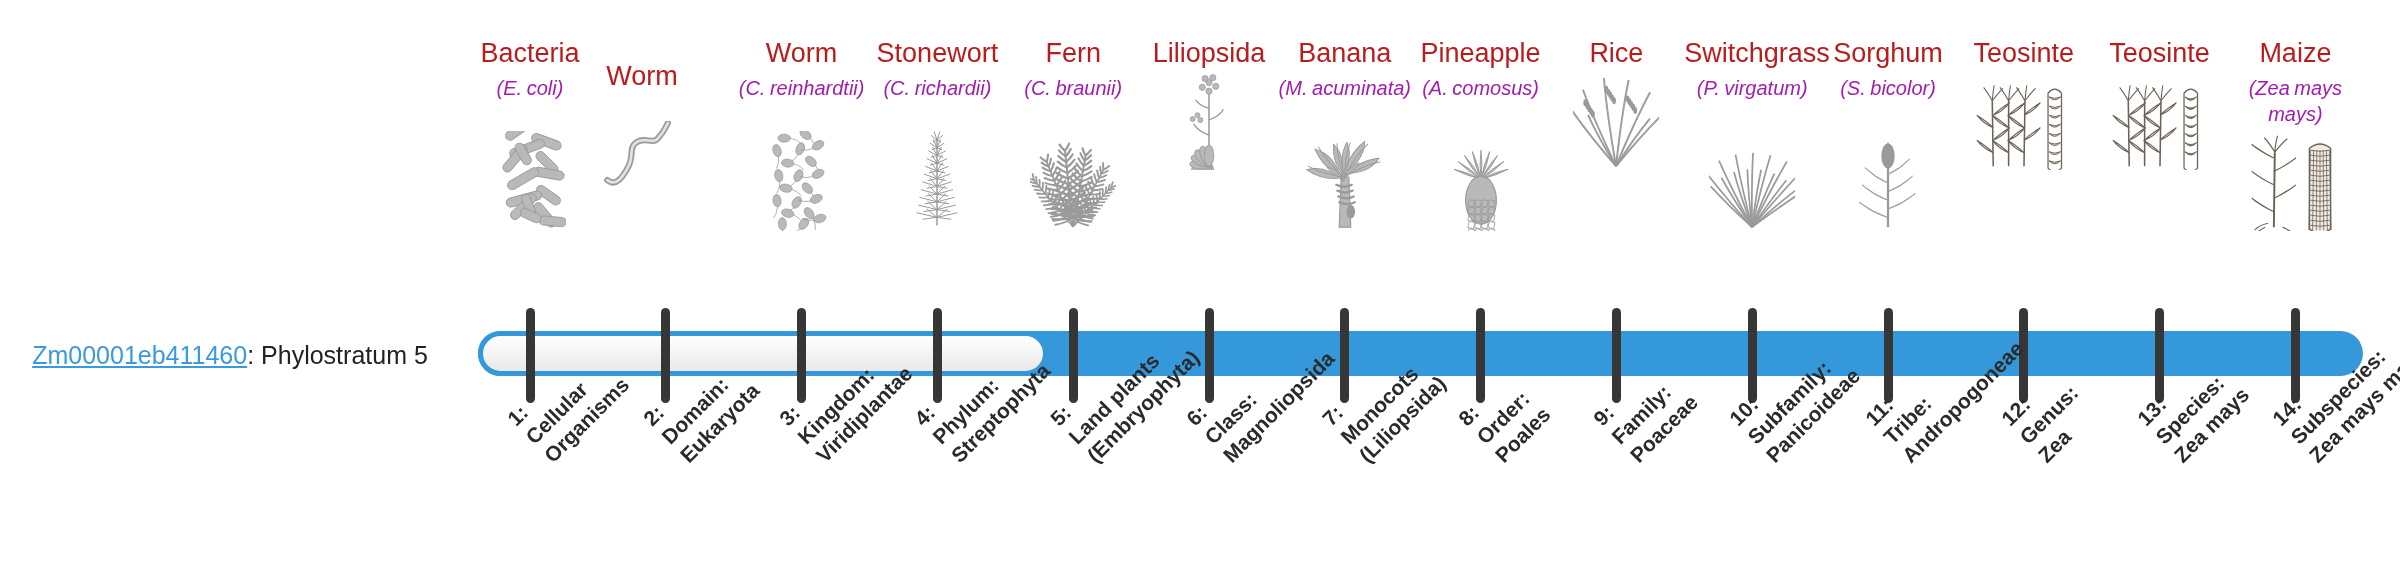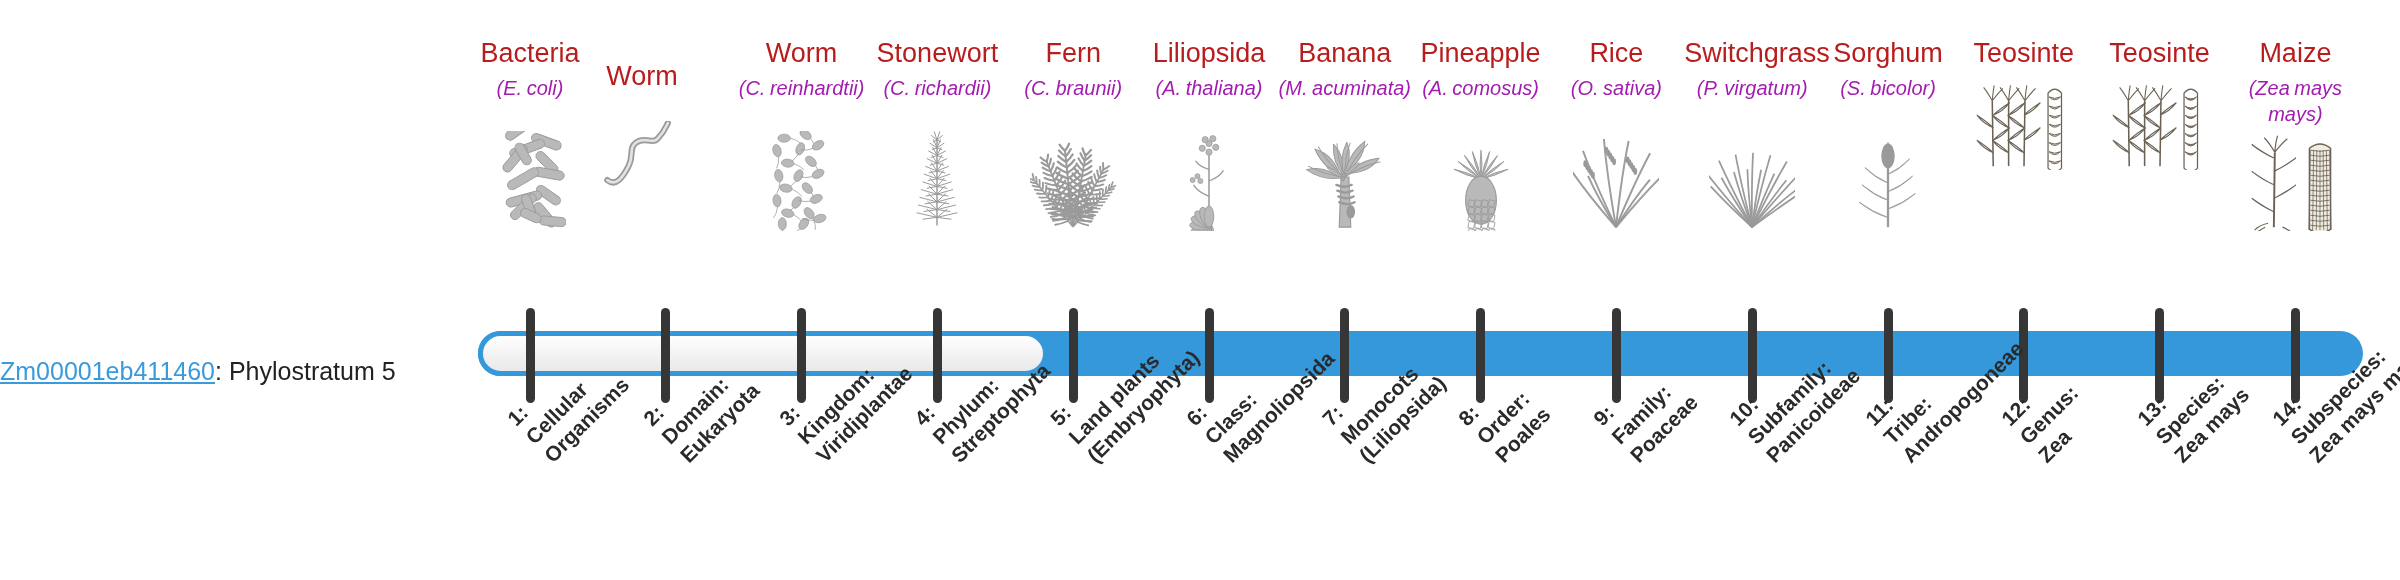--- a/index.html
+++ b/index.html
@@ -20,23 +20,23 @@
     position: absolute;
     left: 0; top: 0;
     width: 2400px;
     height: 580px;
   }
 
   
   #gene-label {
     position: absolute;
     left: 0px;
-    top: 356px;
+    top: 340px;
     width: 470px;
-    text-align: left;
+    text-align: center;
     padding-right: 10px;
     box-sizing: border-box;
     font-size: 25px;
     line-height: 30px;
     color: #222222;
     white-space: nowrap;
   }
   #gene-label .gene-id {
     color: #3a9ade;
     text-decoration: underline;
@@ -511,21 +511,20 @@
                   <path d="M0 -74.16666666666666 q 2.6999999999999997 -3 4.5 -7" stroke="#9a9a9a" stroke-width="2.4" fill="none" stroke-linecap="round"></path>
                 <path d="M0 -80 q -2.1599999999999997 -3 -3.5999999999999996 -7" stroke="#9a9a9a" stroke-width="2.4" fill="none" stroke-linecap="round"></path>
                   <path d="M0 -80 q 2.1599999999999997 -3 3.5999999999999996 -7" stroke="#9a9a9a" stroke-width="2.4" fill="none" stroke-linecap="round"></path>
               </g>
         </g>
       </svg>
         </div>
       </div>
       <div class="col" style="left: 1141px;">
         <div class="common-name">Liliopsida</div>
-        <div class="sci-name">(A. thaliana)</div>
         <div class="organism">
           <svg width="64" height="100" viewBox="-32 -96 64 104">
         <g transform="translate(0,2)">
           <path d="M0 0 L0 -78" stroke="#9a9a9a" stroke-width="1.6" fill="none"></path>
           <path d="M0 -30 q -12 -5 -16 -12 M0 -46 q 11 -4 15 -11 M0 -58 q -10 -3 -14 -9" stroke="#9a9a9a" stroke-width="1.3" fill="none"></path>
           <g transform="translate(0,-78)">
             <circle cx="-7" cy="-2" r="3.2" fill="#b9b9b9" stroke="#9a9a9a" stroke-width="0.8"></circle>
                 <circle cx="0" cy="-7" r="3.2" fill="#b9b9b9" stroke="#9a9a9a" stroke-width="0.8"></circle>
                 <circle cx="7" cy="-3" r="3.2" fill="#b9b9b9" stroke="#9a9a9a" stroke-width="0.8"></circle>
                 <circle cx="-4" cy="-11" r="3.2" fill="#b9b9b9" stroke="#9a9a9a" stroke-width="0.8"></circle>
@@ -683,21 +682,20 @@
                 <rect x="-6" y="-6.5" width="6" height="6.6" fill="none" stroke="#9a9a9a" stroke-width="0.8" transform="rotate(12 -3 -3.5)"></rect>
                 <rect x="1" y="-6.5" width="6" height="6.6" fill="none" stroke="#9a9a9a" stroke-width="0.8" transform="rotate(12 4 -3.5)"></rect>
                 <rect x="8" y="-6.5" width="6" height="6.6" fill="none" stroke="#9a9a9a" stroke-width="0.8" transform="rotate(12 11 -3.5)"></rect>
               </g>
         </g>
       </svg>
         </div>
       </div>
       <div class="col" style="left: 1548.4px;">
         <div class="common-name">Rice</div>
-        <div class="sci-name">(O. sativa)</div>
         <div class="organism">
           <svg width="86" height="100" viewBox="-43 -98 86 104">
         <g transform="translate(0,2)">
               <g transform="rotate(-46)">
           <path d="M0 0 q 4 -44.4 10 -74" stroke="#9a9a9a" stroke-width="2" fill="none"></path>
           <path d="M0 0 q 4 -44.4 10 -74 q -7 40.7 -10 74 Z" fill="#b9b9b9" opacity="0.75"></path>
         </g>
               <g transform="rotate(-30)">
           <path d="M0 0 q 4 -51.6 10 -86" stroke="#9a9a9a" stroke-width="2" fill="none"></path>
           <path d="M0 0 q 4 -51.6 10 -86 q -7 47.300000000000004 -10 86 Z" fill="#b9b9b9" opacity="0.75"></path>

